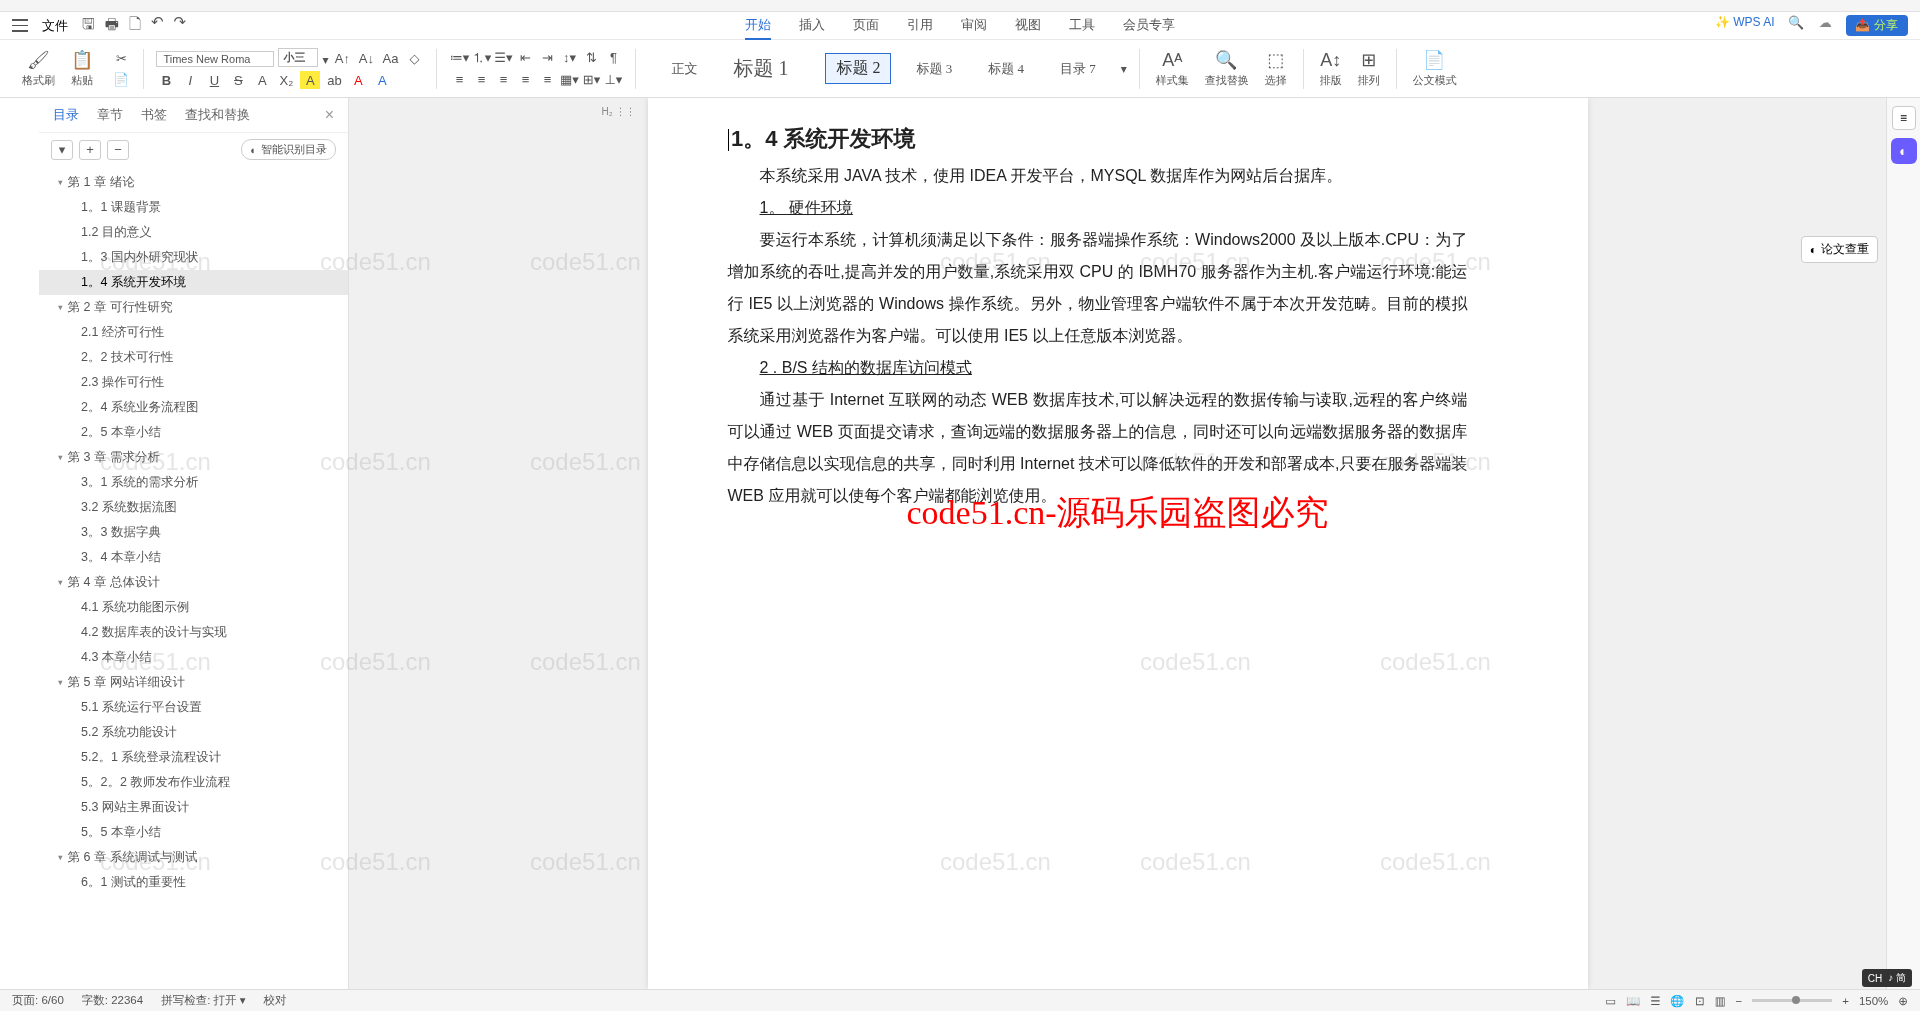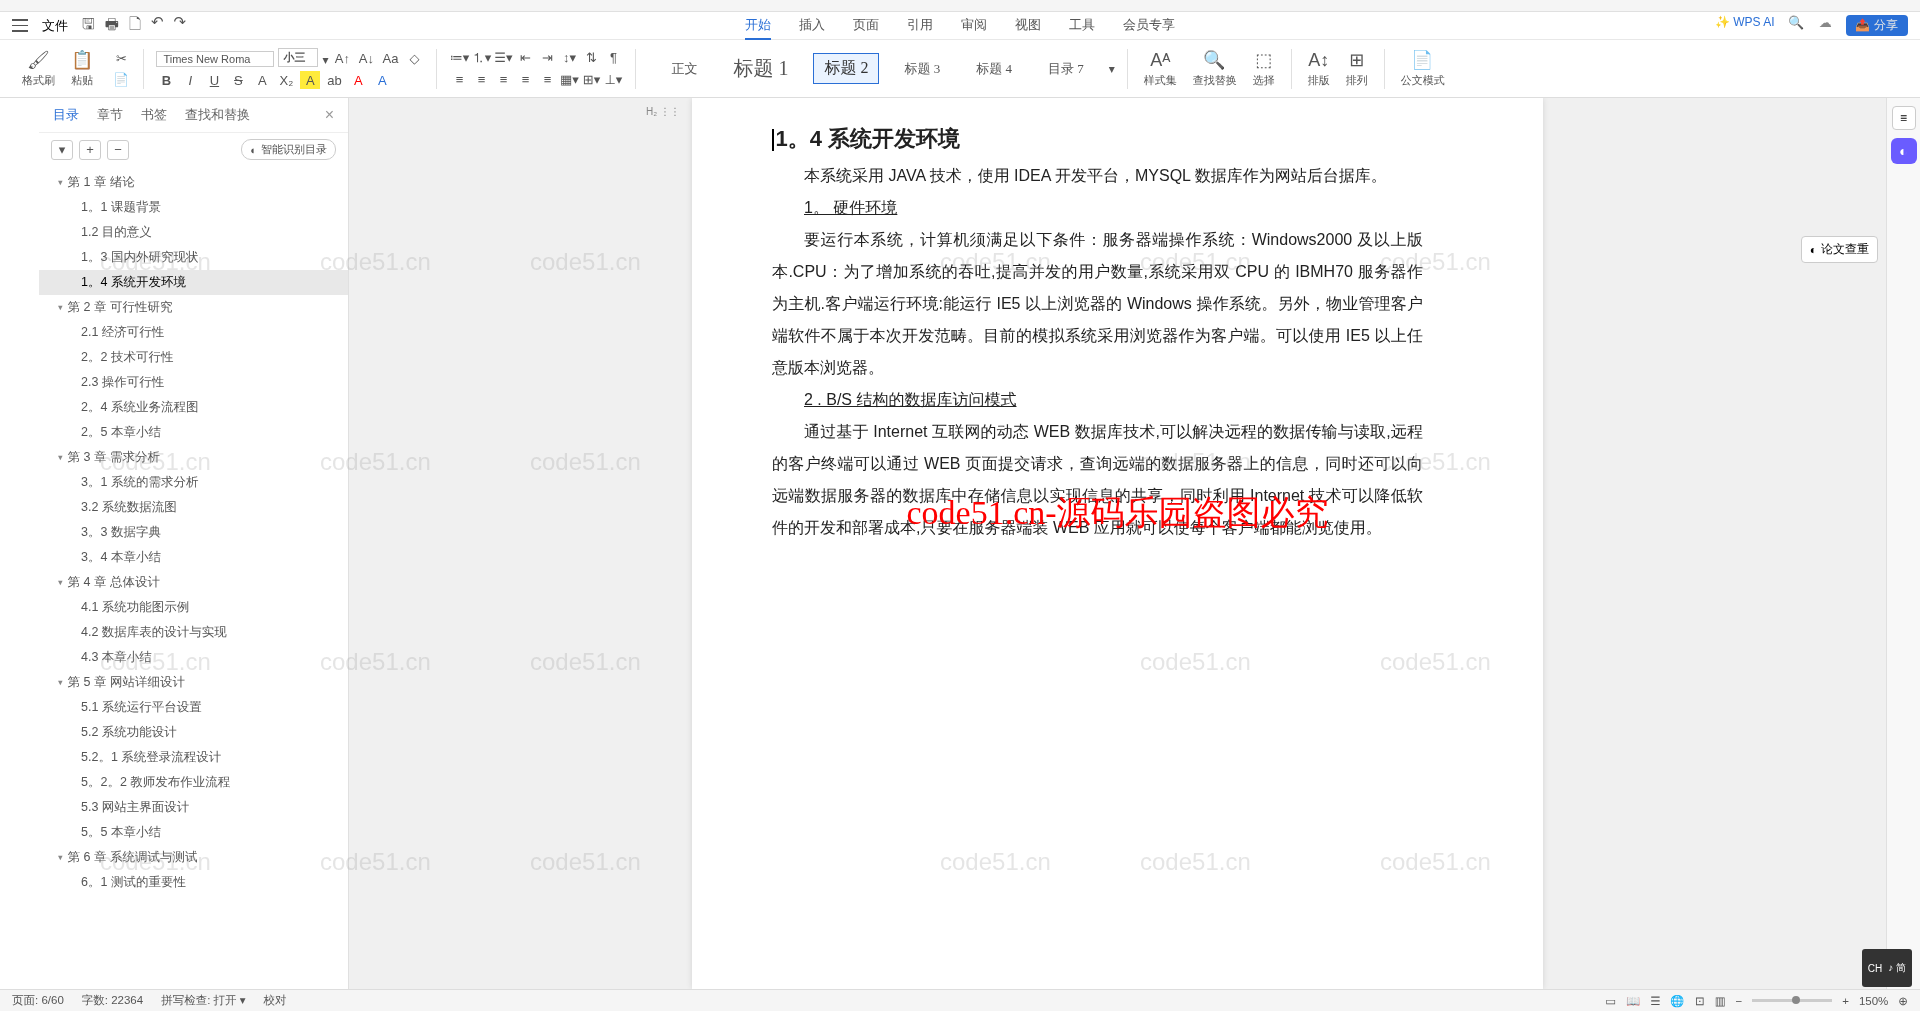--- a/index.html
+++ b/index.html
@@ -9,69 +9,69 @@
 .menubar .left { display:flex; align-items:center; gap:14px; }
 .menubar .menu-icon { width:16px; height:16px; display:flex; flex-direction:column; justify-content:space-around; cursor:pointer; }
 .menubar .menu-icon span { height:1.5px; background:#555; }
 .menubar .qat { display:flex; gap:10px; color:#555; }
 .menubar .qat-btn { cursor:pointer; font-size:15px; }
 .menubar .tabs { position:absolute; left:50%; transform:translateX(-50%); display:flex; gap:28px; color:#555; }
 .menubar .tab { cursor:pointer; padding:4px 0; }
 .menubar .tab.active { color:#2a6fd6; border-bottom:2px solid #2a6fd6; }
 .menubar .right { margin-left:auto; display:flex; align-items:flex-start; gap:14px; }
 .wps-ai { color:#2a6fd6; font-weight:500; font-size:12px; }
-.share-btn { background:#2a6fd6; color:#e5e5e5; padding:2px 10px; border-radius:4px; font-size:12px; cursor:pointer; }
+.share-btn { background:#2a6fd6; color:#bef264; padding:2px 10px; border-radius:4px; font-size:12px; cursor:pointer; }
 .ribbon { height:58px; background:#fff; border-bottom:1px solid #ddd; display:flex; align-items:center; padding:0 18px; gap:8px; font-size:12px; color:#555; }
 .rib-grp { display:flex; flex-direction:column; align-items:center; gap:2px; cursor:pointer; padding:0 4px; }
 .rib-grp .icn { font-size:18px; color:#555; }
 .rib-grp .lbl { font-size:11px; }
 .rib-sep { width:1px; height:40px; background:#e0e0e0; margin:0 4px; }
 .font-sel { display:flex; flex-direction:column; gap:4px; }
 .font-row { display:flex; gap:4px; align-items:flex-end; }
 .font-name { border:1px solid #ccc; padding:1px 6px; font-size:11px; width:118px; }
 .font-size { border:1px solid #ccc; padding:1px 4px; font-size:11px; width:40px;font-weight:bold; }
 .fmt-btn { width:20px; height:18px; display:inline-flex; align-items:center; justify-content:center; cursor:pointer; font-size:13px; border:1px solid transparent; }
 .para-grp { display:flex; flex-direction:column; gap:4px; }
 .para-row { display:flex; gap:2px; }
 .styles { display:flex; gap:14px; align-items:center; margin-left:12px; }
 .style-item { padding:4px 10px; cursor:pointer; font-size:13px; border:1px solid transparent; font-family:"SimSun",serif; }
 .style-item.h1 { font-size:20px; }
-.style-item.h2 { font-size:16px; color:#333; }
+.style-item.h2 { font-size:16px; color:#333;margin-left:12px; }
 .style-item.sel { border:1px solid #2a6fd6; background:#eaf3ff; }
 .workarea { display:flex; height:calc(100% - 12px - 28px - 58px - 22px); position:relative;padding-left:39px; }
 .sidebar { width:310px; background:#fff; border-right:1px solid #e0e0e0; display:flex; flex-direction:column; }
 .sb-hdr { display:flex; align-items:center; gap:18px; padding:8px 14px; font-size:13px; border-bottom:1px solid #eee; }
 .sb-tab { cursor:pointer; color:#666; }
 .sb-tab.active { color:#2a6fd6; }
 .sb-close { margin-left:auto; cursor:pointer; color:#999; font-size:16px; }
 .sb-tools { display:flex; align-items:center; gap:6px; padding:6px 12px; font-size:13px; color:#555; }
 .sb-tool-btn { border:1px solid #ccc; width:22px; height:20px; display:flex; align-items:center; justify-content:center; cursor:pointer; border-radius:3px; }
 .smart-toc { margin-left:auto; border:1px solid #ccc; border-radius:10px; padding:2px 8px; font-size:11px; cursor:pointer; display:flex; align-items:center; gap:4px; }
 .toc { flex:1; overflow-y:auto; font-size:12.5px; color:#555; padding:4px 0; }
 .toc-ch { padding:4px 14px 4px 20px; cursor:pointer; display:flex; align-items:center; }
 .toc-ch::before { content:"▸"; display:inline-block; transform:rotate(90deg); margin-right:4px; font-size:9px; color:#888; }
 .toc-it { padding:4px 14px 4px 42px; cursor:pointer; }
 .toc-it.active { background:#e8e8e8; color:#000; }
 .doc-area { flex:1; background:#f0f0f0; overflow:auto; position:relative; display:flex; justify-content:center; }
-.page { width:851px; background:#fff; margin:0; padding:20px 120px 40px 80px; box-shadow:0 0 6px rgba(0,0,0,.12); font-family:"SimSun","Times New Roman",serif; color:#222; position:relative; }
+.page { width:940px; background:#fff; margin:0; padding:20px 120px 40px 80px; box-shadow:0 0 6px rgba(0,0,0,.12); font-family:"SimSun","Times New Roman",serif; color:#222; position:relative; }
 .h2style { font-size:22px; font-weight:600; margin:6px 0; position:relative; }
 .cursor-bar { display:inline-block; width:1.5px; height:22px; background:#000; vertical-align:middle; margin-right:2px; }
 .para { font-size:16px; line-height:2; text-indent:2em; text-align:justify; }
 .subhead { font-size:16px; line-height:2; text-indent:2em;text-decoration:underline; }
 .watermark { position:absolute; left:50%; top:44%; transform:translateX(-50%); color:red; font-size:34px; font-family:"SimSun",serif; white-space:nowrap; pointer-events:none; z-index:5; }
 .wm-faint { position:absolute; color:rgba(150,150,150,.25); font-size:24px; pointer-events:none; font-family:Arial,sans-serif; }
 .right-rail { width:34px; border-left:1px solid #e0e0e0; background:#f8f8f8; display:flex; flex-direction:column; align-items:center; padding-top:8px; gap:8px; }
 .rail-btn { width:24px; height:24px; border:1px solid #ccc; border-radius:4px; display:flex; align-items:center; justify-content:center; cursor:pointer; font-size:12px; background:#fff; }
 .rail-chk { width:26px; height:26px; background:#6a5cff; border-radius:6px; color:#fff; display:flex; align-items:center; justify-content:center; cursor:pointer; font-size:14px; }
 .essay-check { position:absolute; right:42px; top:138px; background:#fff; border:1px solid #ccc; padding:4px 8px; font-size:12px; border-radius:4px; cursor:pointer; display:flex; align-items:center; gap:4px; }
 .statusbar { height:22px; background:#f5f5f5; border-top:1px solid #ddd; display:flex; align-items:center; padding:0 12px; font-size:11.5px; color:#555; gap:18px; }
 .statusbar .right { margin-left:auto; display:flex; align-items:center; gap:10px; }
 .zoom-slider { width:80px; height:3px; background:#ccc; position:relative; }
 .zoom-slider::after { content:""; position:absolute; left:50%; top:-3px; width:8px; height:8px; background:#888; border-radius:50%; }
-.ime-badge { position:absolute; right:8px; bottom:24px; background:#333; color:#fff; font-size:10px; padding:12px 6px; border-radius:3px; display:flex; gap:6px; align-items:center; }
+.ime-badge { position:absolute; right:8px; bottom:24px; background:#333; color:#fff; font-size:10px; padding:2px 6px; border-radius:3px; display:flex; gap:6px; align-items:center; }
 .tab-marker { position:absolute; left:-46px; top:8px; font-size:10px; color:#888; }
 </style>
 </head>
 <body>
 
 <div class="titlebar"></div>
 
 <div class="menubar">
   <div class="left">
     <div class="menu-icon">

